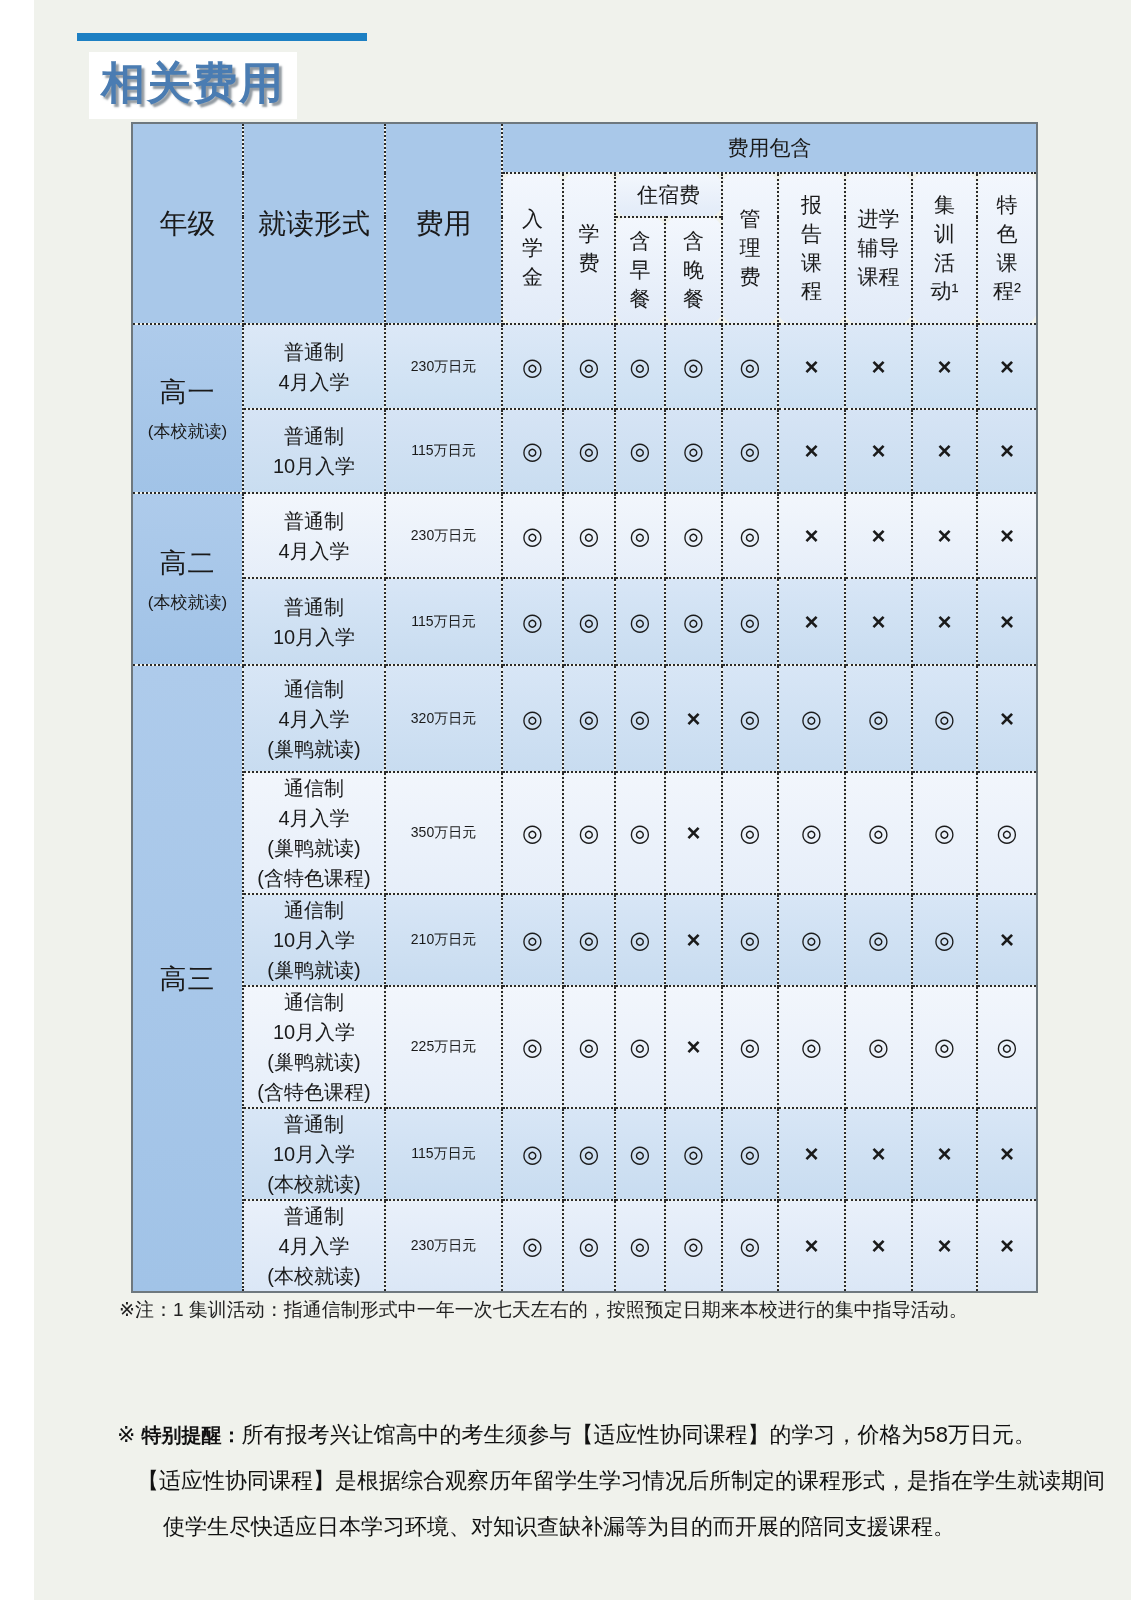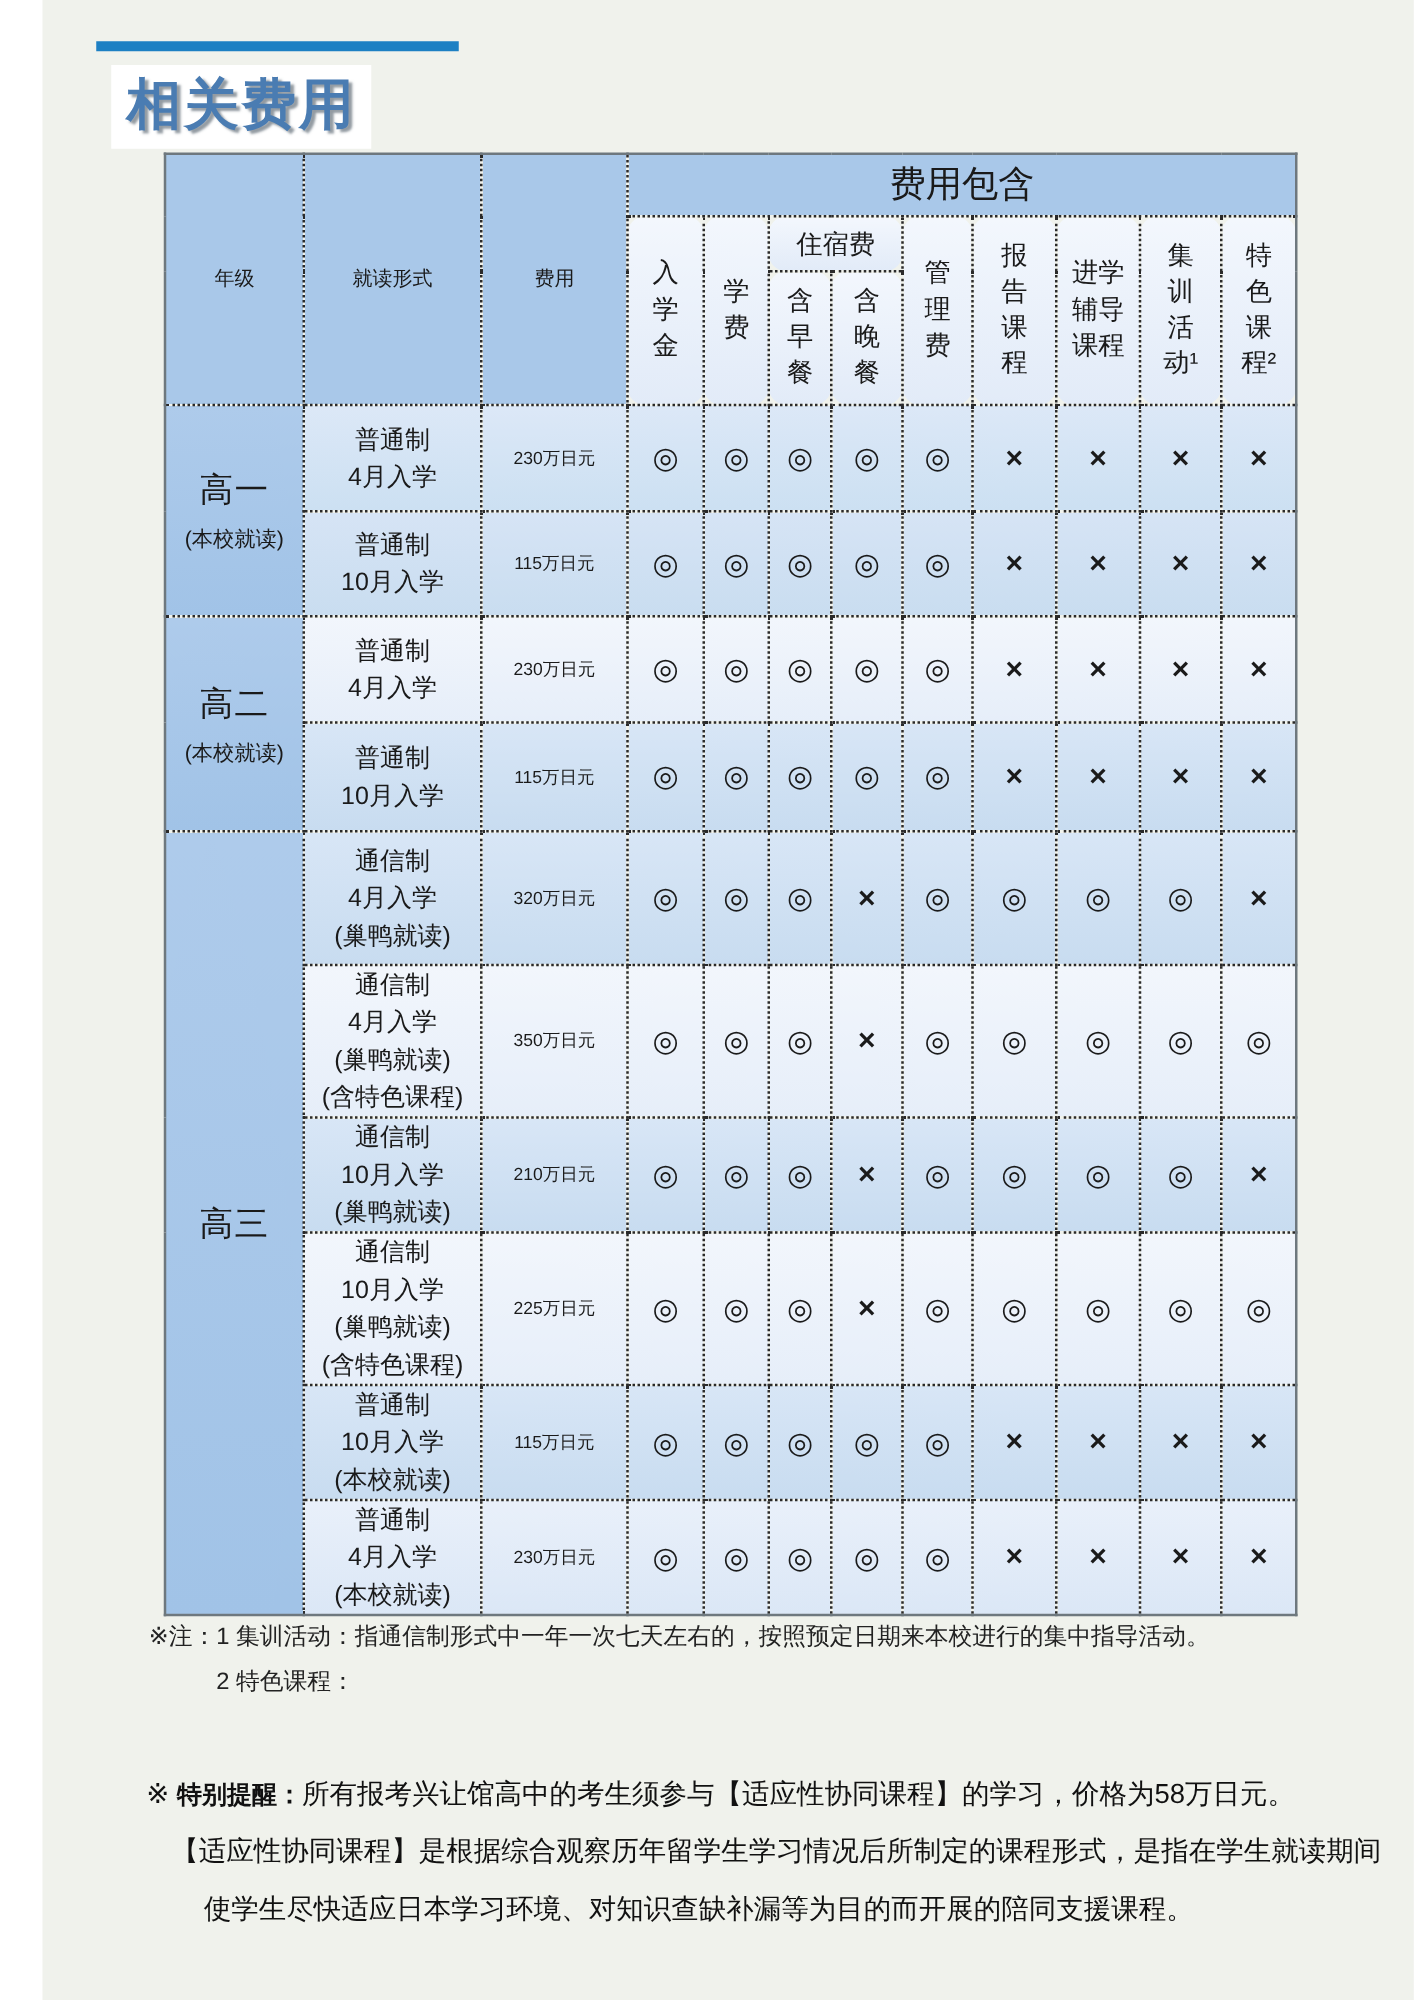--- a/index.html
+++ b/index.html
@@ -9,22 +9,22 @@
   .accent-bar{position:absolute;left:43px;top:33px;width:290px;height:8px;background:#1d80c3;}
   .page-title{position:absolute;left:55px;top:52px;background:#ffffff;padding:2px 12px 6px 12px;
     font-family:"DejaVu Serif","Liberation Serif",serif;font-weight:700;font-size:44px;
     color:#4a7cb2;text-shadow:3px 3px 2px rgba(110,120,130,.75);letter-spacing:2px;}
 
   table.fees{position:absolute;left:97px;top:122px;width:905px;border-collapse:collapse;table-layout:fixed;
     border:2px solid #6e787e;}
   table.fees th,table.fees td{border:2px dotted #2a2a2a;padding:0;text-align:center;vertical-align:middle;
     overflow:hidden;}
 
-  .hb{background:#a9c8e9;font-weight:400;font-size:16px;}
-  .inc{font-size:29px;height:48px;}
+  .hb{background:#a9c8e9;font-weight:400;font-size:28px;}
+  .inc{font-size:21px;height:48px;}
   .sub{background:linear-gradient(180deg,#f3f7fd 0%,#e2ebf8 100%);font-weight:400;border-radius:14px;}
   .v{white-space:pre-line;font-size:21px;line-height:1.38;}
   .acc{font-size:21px;height:42px;border-bottom:1px solid #3a3a3a !important;}
   tr.hr3 td,tr.hr3 th{height:105px;}
 
   .grp{background:linear-gradient(180deg,#aecbeb 0%,#a1c3e7 100%);}
   .grp .gname{font-size:27px;letter-spacing:1px;text-align:center;}
   .grp .gnote{font-size:17px;margin-top:10px;}
 
   td.form{white-space:pre-line;font-size:20px;line-height:1.5;}
@@ -281,21 +281,20 @@
   </table>
 
   <div class="notes">
     <span class="prefix">※注：</span>
     <div class="note-items">
       <div class="note-item">
         <span class="nl">1 集训活动：</span>
         <span class="nt">指通信制形式中一年一次七天左右的，按照预定日期来本校进行的集中指导活动。</span>
       </div>
       <div class="note-item">
-        <span class="nl">2 特色课程：</span>
       </div>
     </div>
   </div>
 
   <div class="reminder">
     <div class="rem-line1">
       <span>※ </span><span class="t">特别提醒</span><span class="t">：</span><span>所有报考兴让馆高中的考生须参与【适应性协同课程】的学习，价格为58万日元。</span>
     </div>
     <div class="rem-line2">【适应性协同课程】是根据综合观察历年留学生学习情况后所制定的课程形式，是指在学生就读期间</div>
     <div class="rem-line3">使学生尽快适应日本学习环境、对知识查缺补漏等为目的而开展的陪同支援课程。</div>

